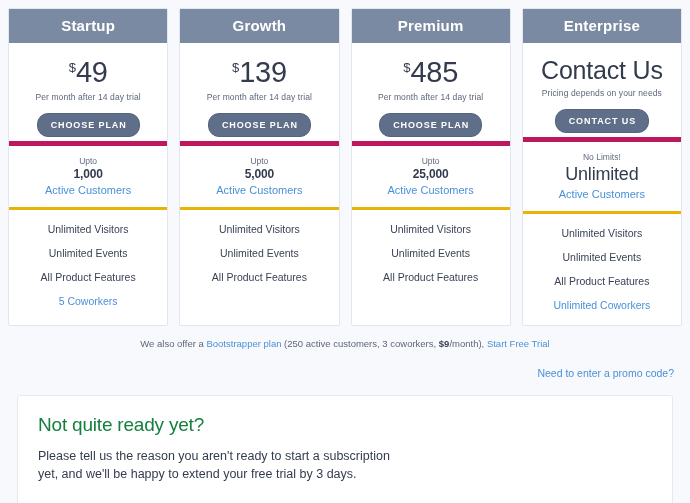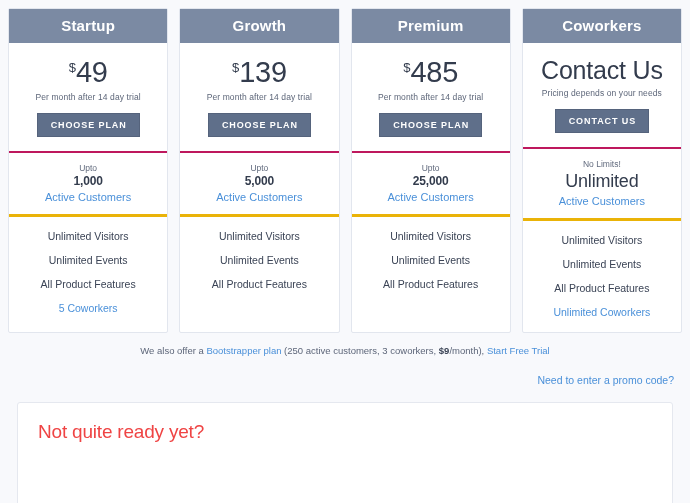--- a/index.html
+++ b/index.html
@@ -35,22 +35,22 @@
     text-align: center;
     font-size: 15px;
     font-weight: bold;
     letter-spacing: .2px;
     padding: 8px 4px 9px 4px;
   }
 
   
   .price-block {
     text-align: center;
-    padding: 14px 6px 14px 6px;
-    border-bottom: 2px solid #be185d;
+    padding: 14px 6px 4px 6px;
+    border-bottom: 5px solid #be185d;
   }
   .price-amount {
     font-size: 29px;
     font-weight: 300;
     color: #333c4d;
     line-height: 1.05;
     letter-spacing: -0.3px;
   }
   .price-amount .cur {
     font-size: 13px;
@@ -67,21 +67,21 @@
     color: #5d6679;
     margin-top: 5px;
     letter-spacing: .1px;
   }
   .cta {
     display: inline-block;
     margin-top: 11px;
     background: #5f6f8a;
     color: #ffffff;
     border: 1px solid #55637c;
-    border-radius: 0;
+    border-radius: 11px;
     font-size: 9px;
     font-weight: bold;
     letter-spacing: .9px;
     padding: 6px 12px 6px 13px;
     cursor: pointer;
     font-family: "Liberation Sans", sans-serif;
   }
 
   
   .quota-block {
@@ -150,21 +150,21 @@
     margin: 14px 17px 0 17px;
     background: #ffffff;
     border: 1px solid #e5e8ef;
     border-radius: 3px;
     padding: 18px 20px 24px 20px;
     height: 160px;
   }
   .panel-title {
     font-size: 19px;
     font-weight: 400;
-    color: #ef4444;
+    color: #15803d;
     letter-spacing: -0.2px;
   }
   .panel-text {
     font-size: 12.5px;
     color: #333c4d;
     line-height: 1.45;
     margin-top: 11px;
     max-width: 360px;
   }
 </style>
@@ -225,21 +225,21 @@
       <div class="quota-unit">Active Customers</div>
     </div>
     <div class="features">
       <div class="feature">Unlimited Visitors</div>
       <div class="feature">Unlimited Events</div>
       <div class="feature">All Product Features</div>
     </div>
   </div>
 
   <div class="card">
-    <div class="card-header">Coworkers</div>
+    <div class="card-header">Enterprise</div>
     <div class="price-block">
       <div class="price-amount contact"><span class="cur"></span><span>Contact Us</span></div>
       <div class="price-sub">Pricing depends on your needs</div>
       <button class="cta">CONTACT US</button>
     </div>
     <div class="quota-block">
       <div class="quota-label">No Limits!</div>
       <div class="quota-value unl">Unlimited</div>
       <div class="quota-unit">Active Customers</div>
     </div>
@@ -256,14 +256,15 @@
 <div class="bootstrapper">
   <span>We also offer a </span><a href="#">Bootstrapper plan</a><span> (250 active customers, 3 coworkers, </span><span class="bold">$9</span><span>/month), </span><a href="#">Start Free Trial</a>
 </div>
 
 <div class="promo-row">
   <a href="#" class="promo-link">Need to enter a promo code?</a>
 </div>
 
 <div class="panel">
   <div class="panel-title">Not quite ready yet?</div>
+  <div class="panel-text">Please tell us the reason you aren't ready to start a subscription yet, and we'll be happy to extend your free trial by 3 days.</div>
 
 </div>
 
 </body></html>

